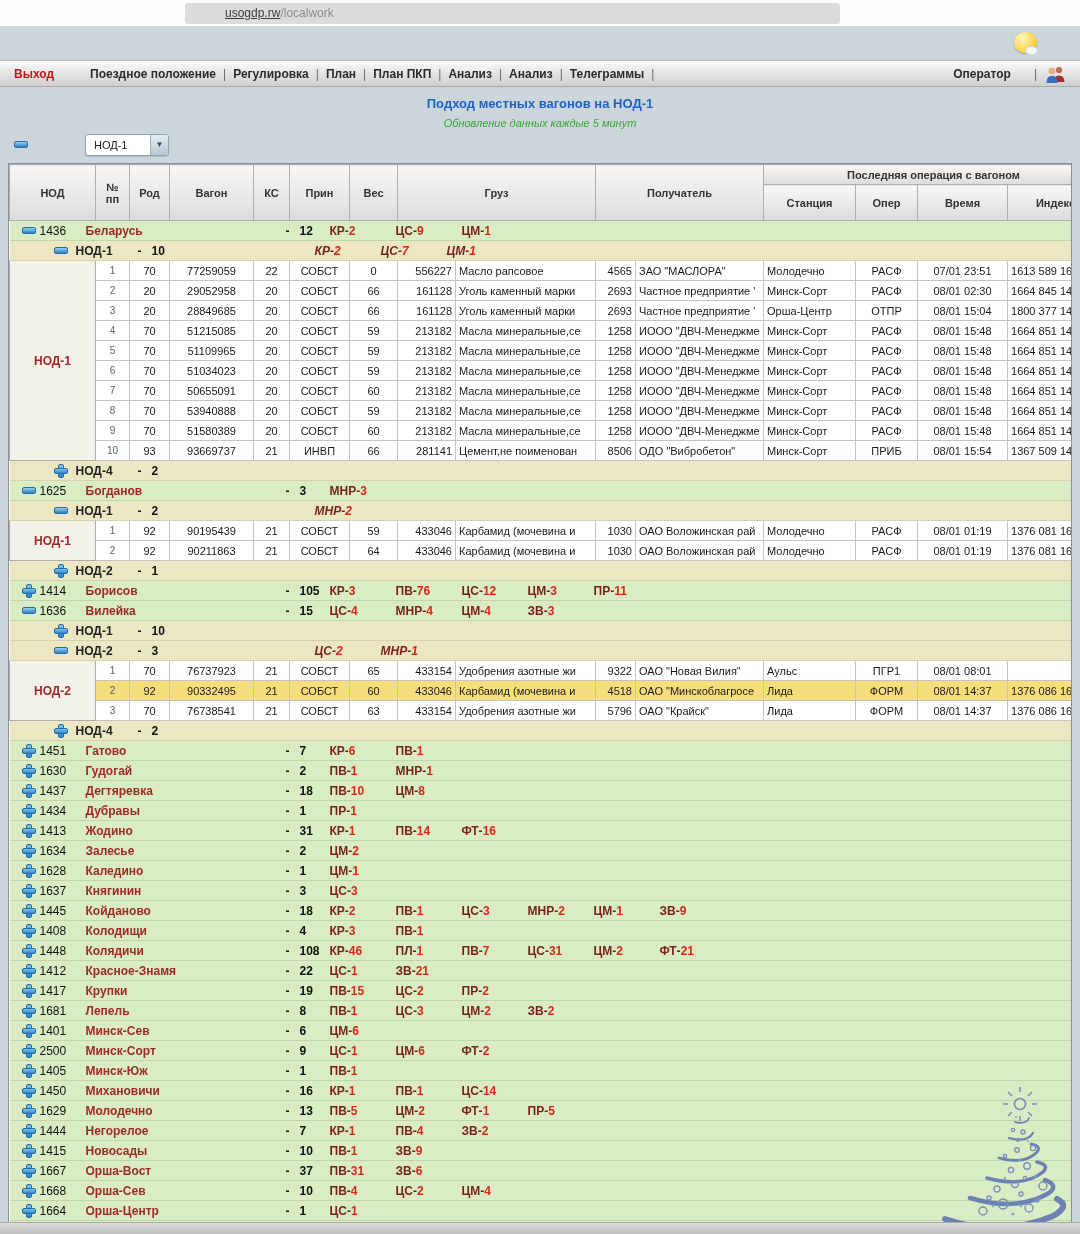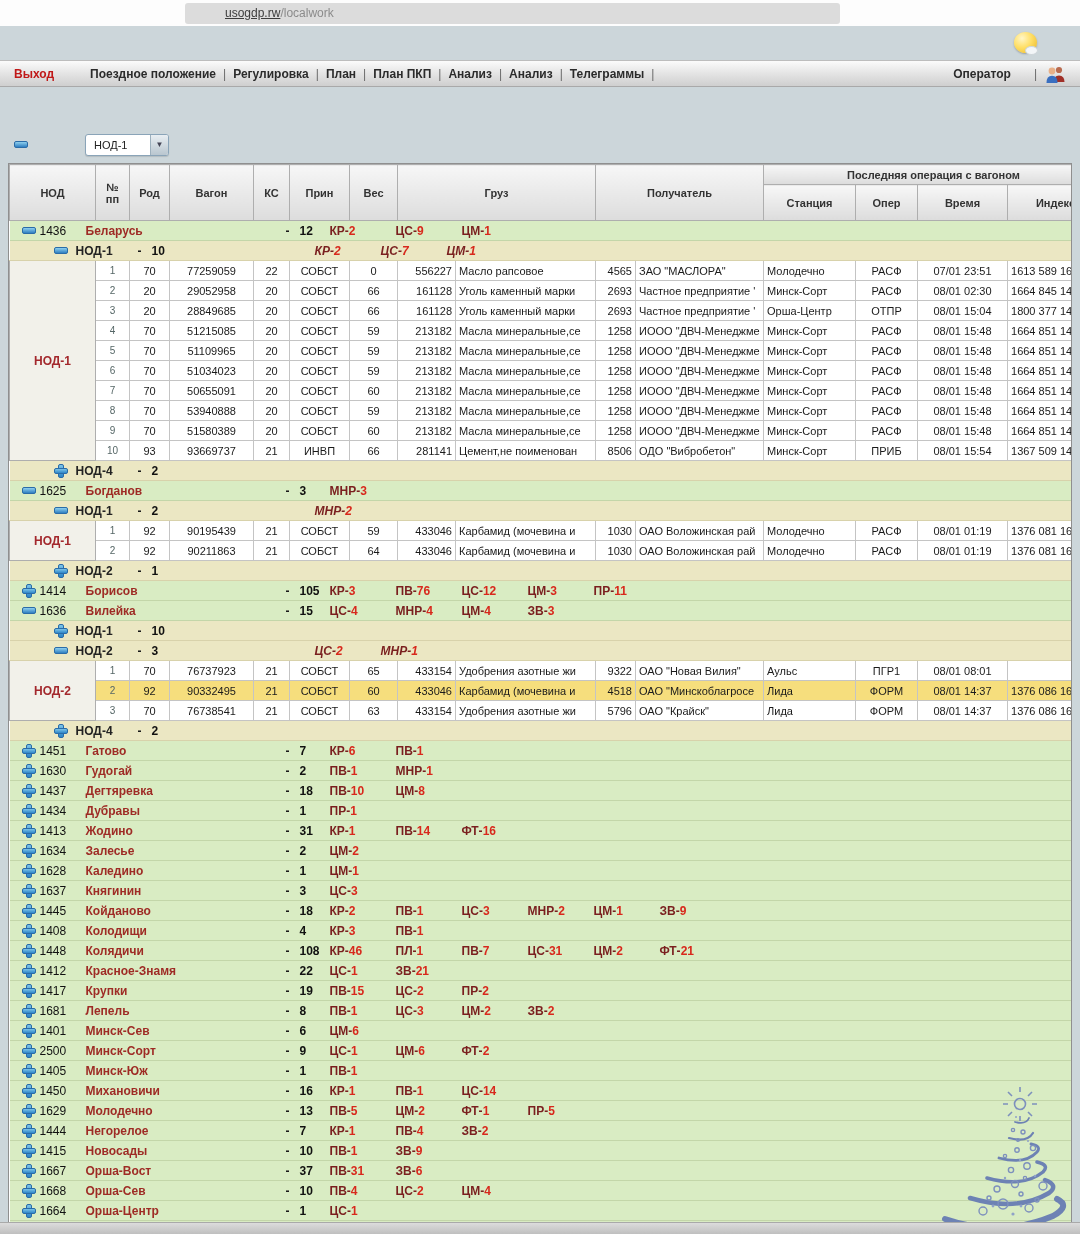--- a/index.html
+++ b/index.html
@@ -121,20 +121,22 @@
       <svg class="people" viewBox="0 0 24 18">
         <circle cx="15" cy="5" r="3.1" fill="#b96a4e"></circle>
           <path d="M9.5 17 Q9.5 10.5 15 10.5 Q20.5 10.5 20.5 17 Z" fill="#a03028"></path>
         <circle cx="8" cy="6" r="3.4" fill="#e8b088"></circle>
           <path d="M2.5 18 Q2.5 10.8 8 10.8 Q13.5 10.8 13.5 18 Z" fill="#3a6fc0"></path>
       </svg>
     </span>
   </div>
 
   <div class="titleblock">
+    <div class="title">Подход местных вагонов на НОД-1</div>
+    <div class="subtitle">Обновление данных каждые 5 минут</div>
   </div>
 
   <div class="filterrow">
     <span class="mini-collapse ic-minus"></span>
     <div class="combo">
       <span class="val">НОД-1</span>
       <span class="btn">▼</span>
     </div>
   </div>
 

